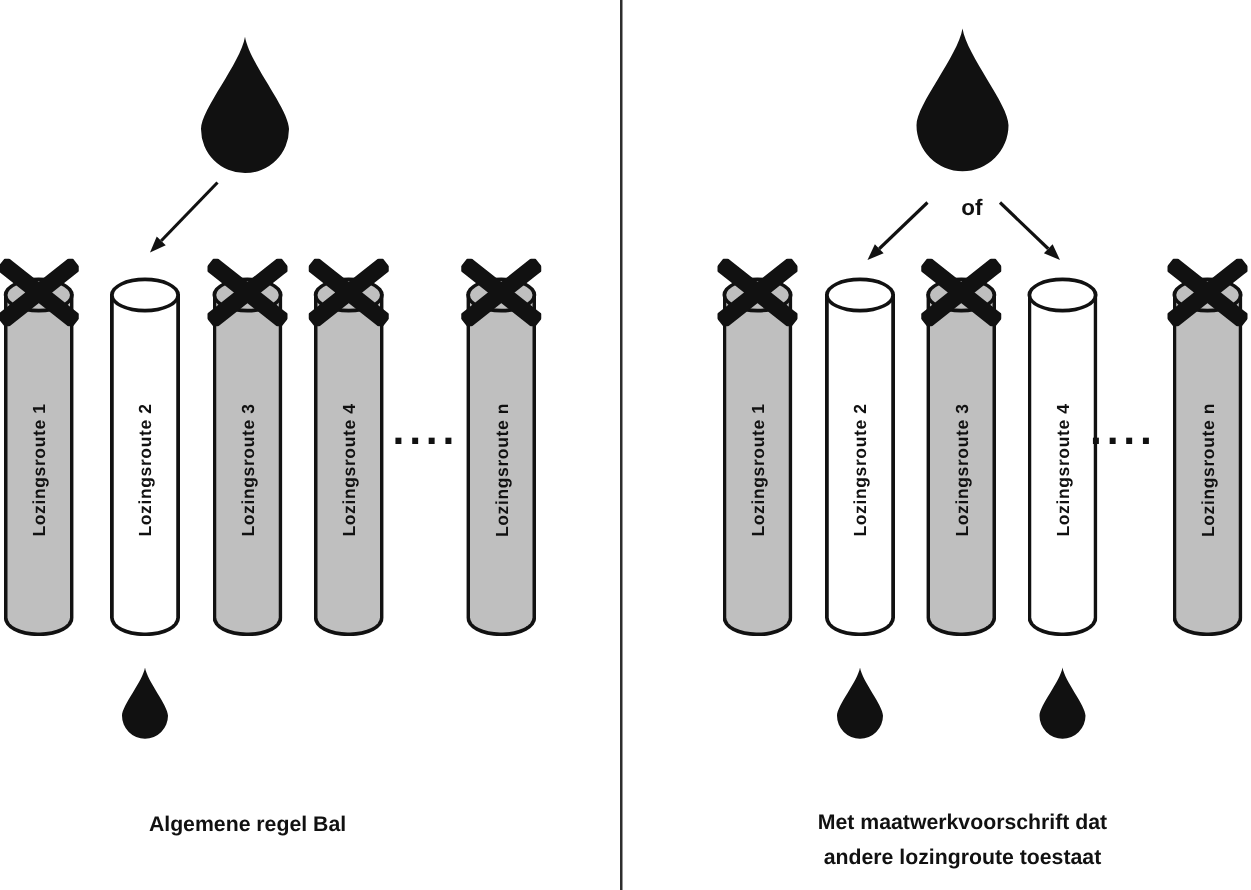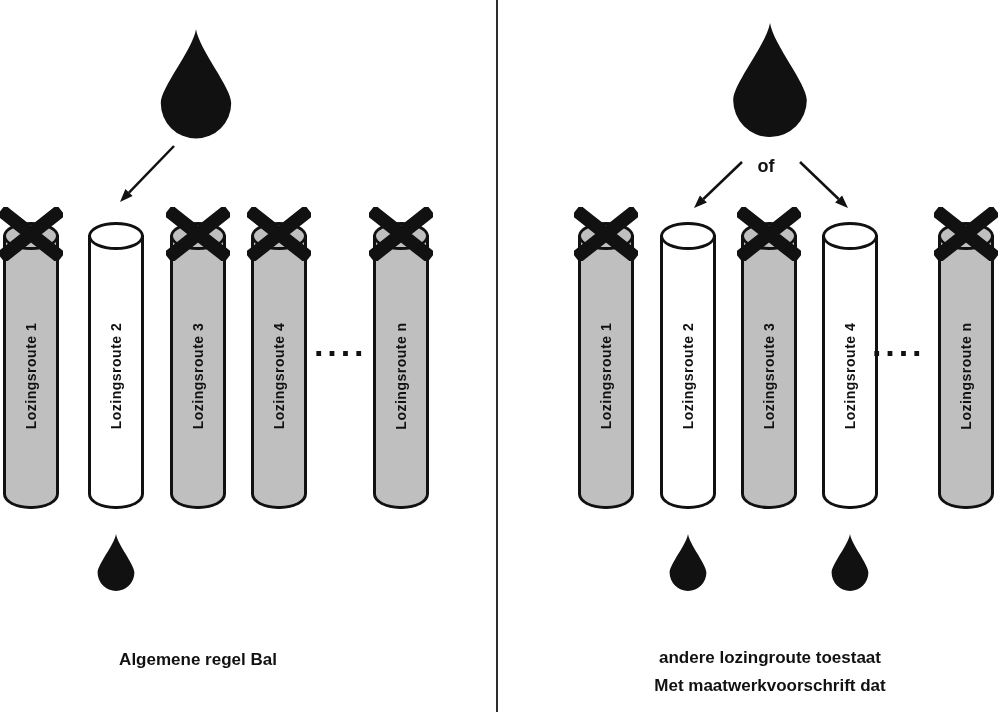--- a/index.html
+++ b/index.html
@@ -40,21 +40,21 @@
   .xmark path { stroke:var(--ink); stroke-width:13; stroke-linecap:square; fill:none; }
   
   .drop { position:absolute; }
   .drop path { fill:var(--ink); }
   
   .arrow { position:absolute; }
   .arrow line { stroke:var(--ink); stroke-width:2.5; }
   .arrow polygon { fill:var(--ink); }
   .of-label {
     position:absolute; left:746px; top:156px; width:40px;
-    text-align:center; font-weight:bold; font-size:18px;
+    text-align:right; font-weight:bold; font-size:18px;
   }
   .dots {
     position:absolute; top:334px; width:50px; text-align:center;
     font-weight:bold; font-size:34px; letter-spacing:2px; color:var(--ink);
   }
   .dots.left-panel { left:314px; }
   .dots.right-panel { left:872px; }
   .caption {
     position:absolute; width:380px; text-align:center;
     font-weight:bold; font-size:17px; line-height:28px; color:var(--ink);
@@ -194,18 +194,18 @@
     </div>
 
     <svg class="drop" style="left:665px;top:530px;width:46px;height:64px" viewBox="0 0 100 130">
       <path d="M50 4 C46 28, 10 70, 10 88 a40 40 0 0 0 80 0 C90 70, 54 28, 50 4 Z"></path>
     </svg>
     <svg class="drop" style="left:827px;top:530px;width:46px;height:64px" viewBox="0 0 100 130">
       <path d="M50 4 C46 28, 10 70, 10 88 a40 40 0 0 0 80 0 C90 70, 54 28, 50 4 Z"></path>
     </svg>
 
     <div class="caption right-panel">
+      <div>Met maatwerkvoorschrift dat</div>
       <div>andere lozingroute toestaat</div>
-      <div>Met maatwerkvoorschrift dat</div>
     </div>
   </div>
 
 </div>
 
 </body></html>

